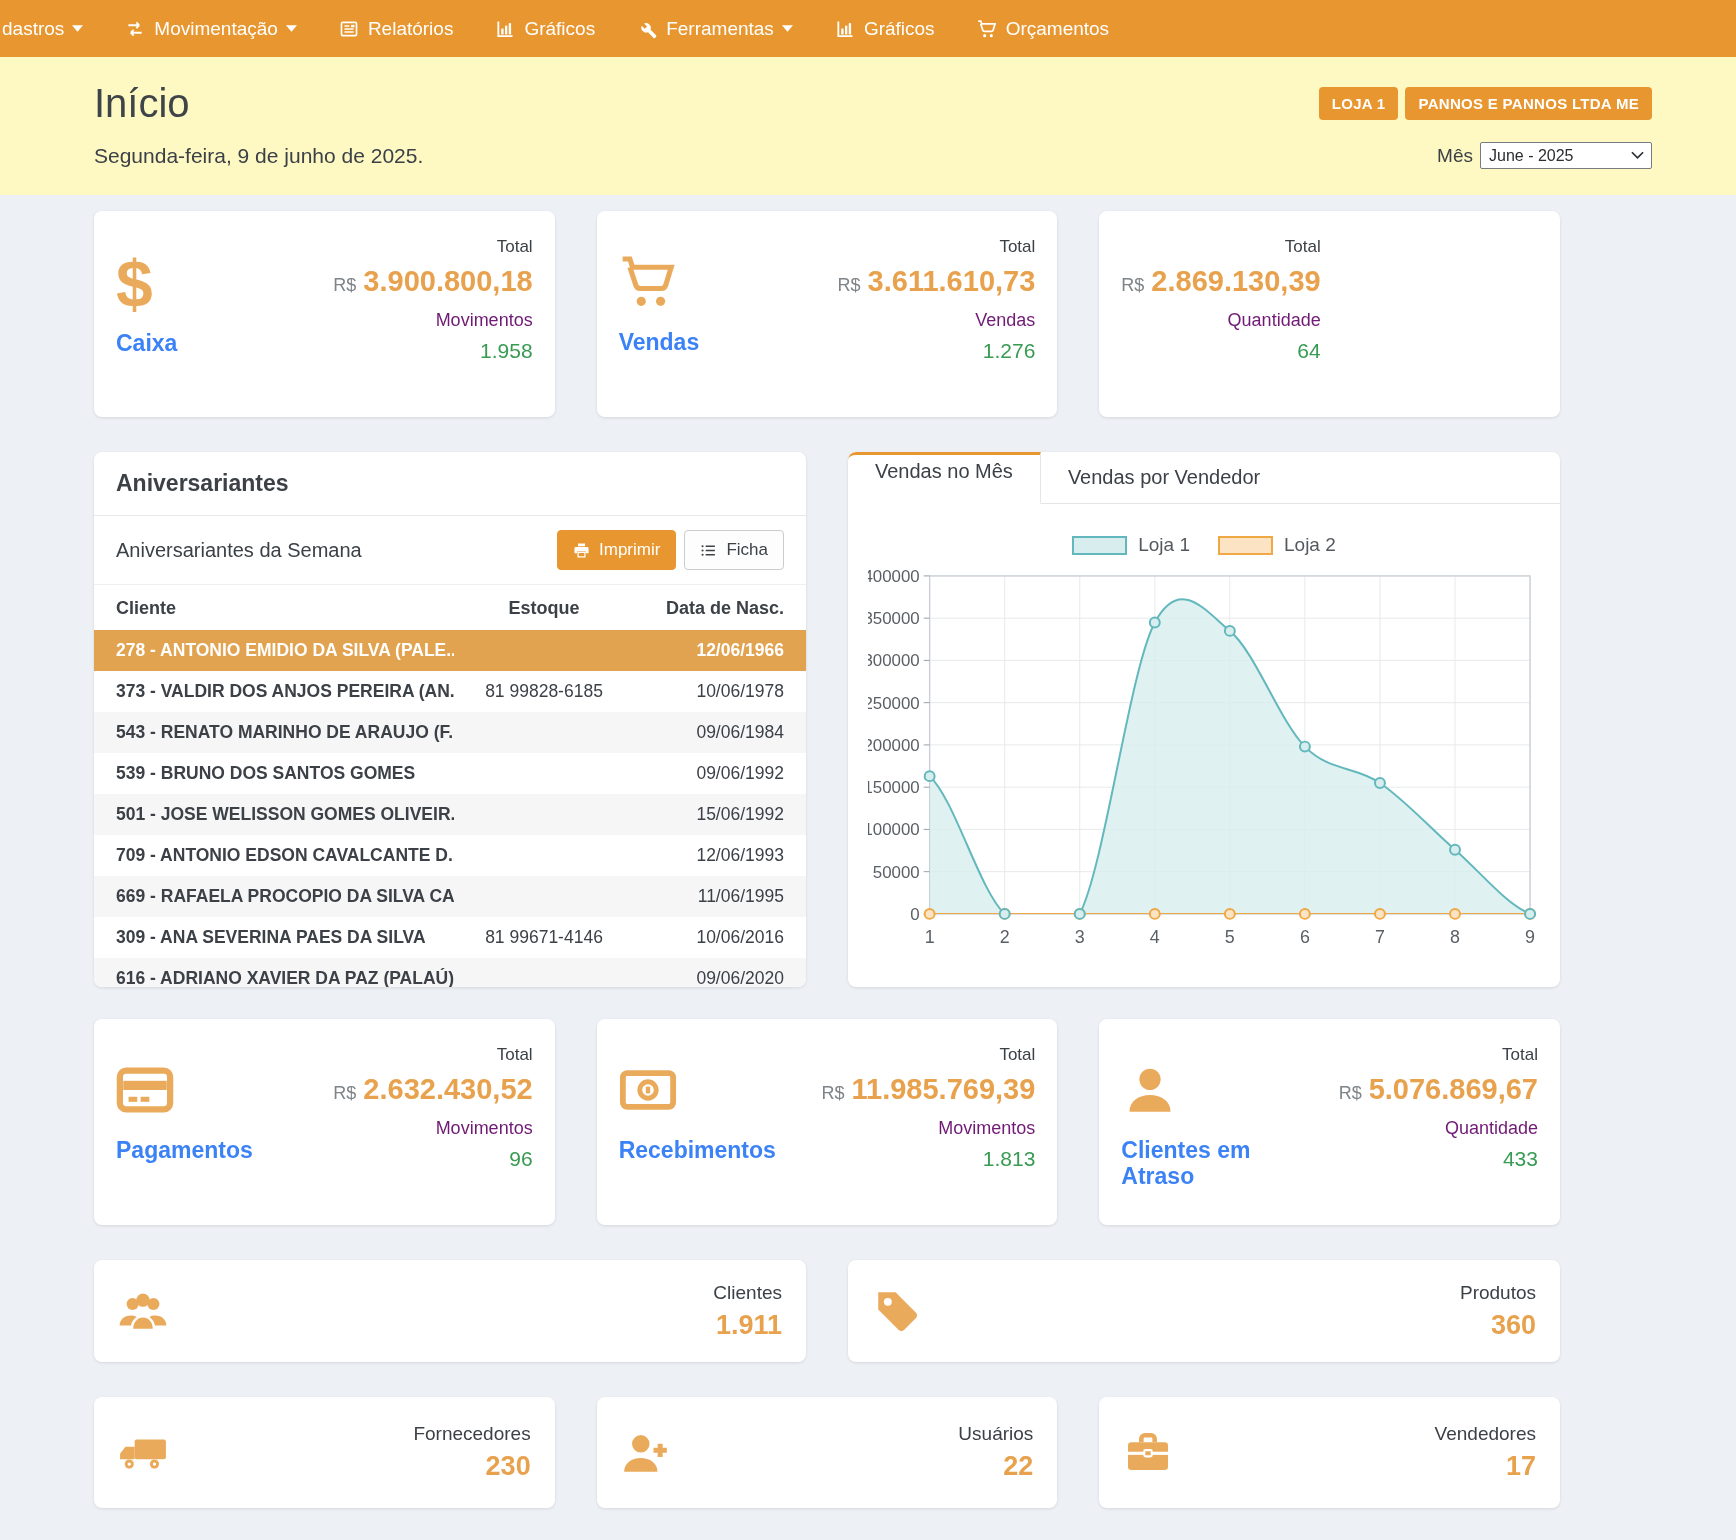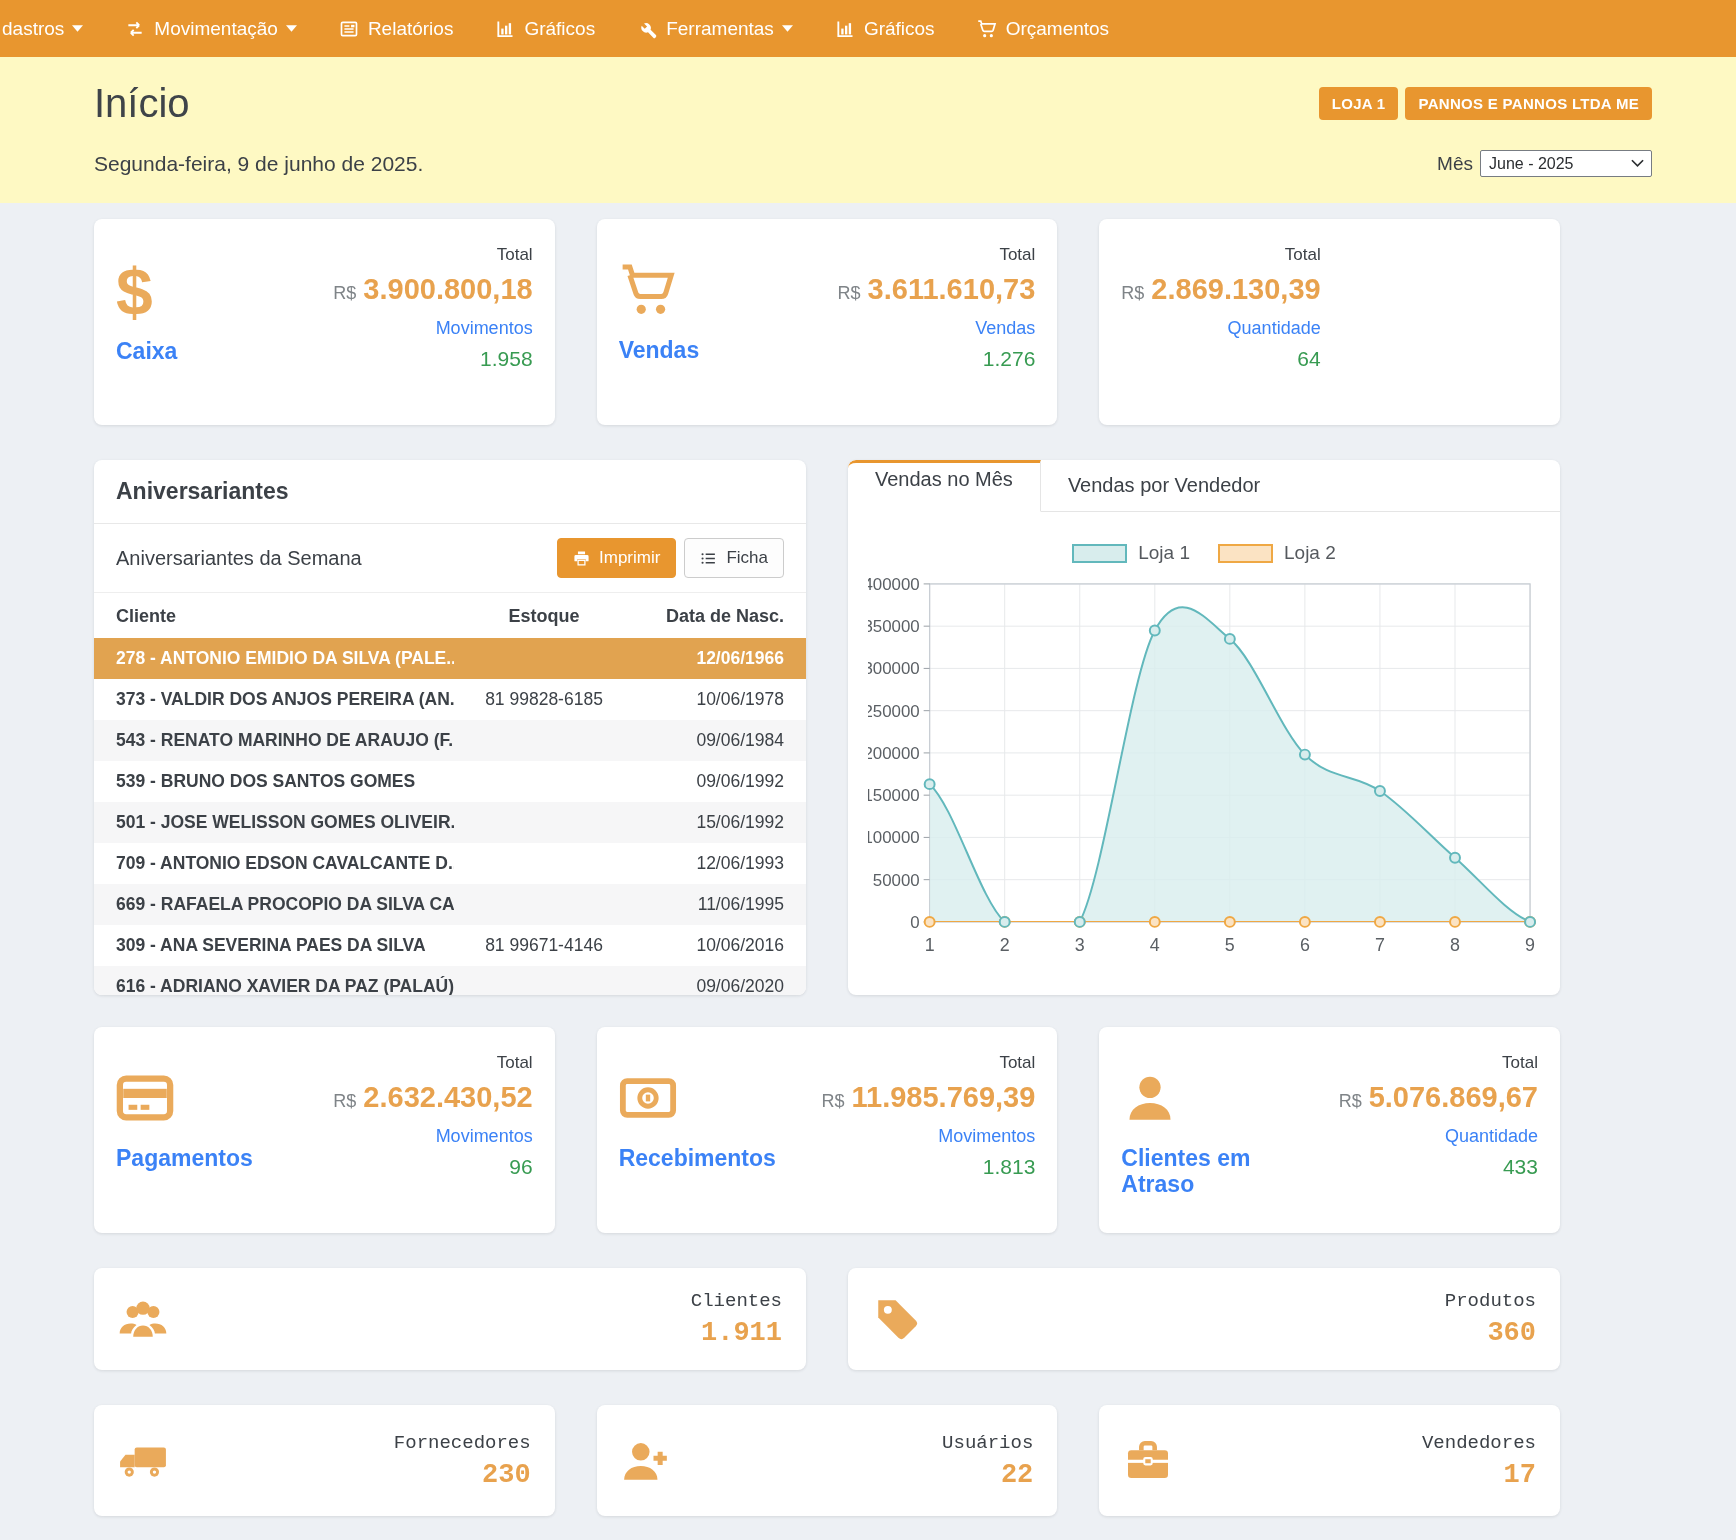--- a/index.html
+++ b/index.html
@@ -29,21 +29,21 @@
   
   .header-band { background:#fef9c3; padding:24px 84px 26px 94px; }
   .header-top { display:flex; justify-content:space-between; align-items:center; }
   h1.page-title { font-size:40px; font-weight:400; color:#3f4449; }
   .header-buttons { display:flex; gap:7px; }
   .hbtn {
     background:#e8962f; color:#fff; border:none; border-radius:4px;
     font-family:"Liberation Sans",sans-serif;
     font-size:15px; font-weight:700; padding:8px 13px; letter-spacing:.3px; cursor:pointer;
   }
-  .header-sub { display:flex; justify-content:space-between; align-items:center; margin-top:24px; }
+  .header-sub { display:flex; justify-content:space-between; align-items:center; margin-top:16px; }
   .date-text { font-size:21px; }
   .month-picker { display:flex; align-items:center; gap:7px; font-size:19px; }
   .select-wrap { position:relative; }
   .select-wrap select {
     -webkit-appearance:none; appearance:none;
     font-family:"Liberation Sans",sans-serif; font-size:16px; color:#2b2e31;
     border:1px solid #777c82; border-radius:2px; background:#fff;
     padding:4px 30px 4px 8px; min-width:172px; cursor:pointer;
   }
   .select-wrap .chev { position:absolute; right:8px; top:9px; width:13px; height:9px; pointer-events:none; color:#2b2e31; }
@@ -61,21 +61,21 @@
   
   .stat-card { height:206px; padding:24px 22px; display:flex; justify-content:space-between; }
   .stat-left { width:150px; padding-top:18px; }
   .stat-icon { width:58px; height:58px; color:#eaaa5b; }
   .dollar-glyph { font-size:66px; font-weight:700; color:#eaaa5b; line-height:.95; display:block; }
   .stat-label { margin-top:14px; font-size:23px; font-weight:700; color:#3b82f6; line-height:1.15; }
   .stat-right { text-align:right; padding-top:2px; }
   .total-label { font-size:17px; color:#3c4147; }
   .total-value { margin-top:8px; font-size:29px; font-weight:700; color:#e8a24e; white-space:nowrap; }
   .total-value .currency { font-size:18px; font-weight:400; color:#7f8488; margin-right:7px; }
-  .count-label { margin-top:12px; font-size:18px; color:#3b82f6; }
+  .count-label { margin-top:12px; font-size:18px; color:#701a75; }
   .count-value { margin-top:8px; font-size:21px; color:#389b52; }
 
   
   .mid-row { display:grid; grid-template-columns:1fr 1fr; gap:42px; margin-bottom:32px; }
   .panel { background:#fff; border-radius:8px; box-shadow:0 1px 3px rgba(40,50,60,.12); height:535px; overflow:hidden; }
   .panel-title { padding:18px 22px; font-size:23px; font-weight:700; border-bottom:1px solid #e8e8e8; }
   .sub-row { display:flex; justify-content:space-between; align-items:center; padding:14px 22px; border-bottom:1px solid #eee; }
   .sub-title { font-size:20px; }
   .sub-buttons { display:flex; gap:8px; }
   .btn { display:inline-flex; align-items:center; gap:9px; font-family:"Liberation Sans",sans-serif;
@@ -109,21 +109,21 @@
     border-top:3px solid #e8962f; border-right:1px solid #e5e5e5;
     padding-top:5px; margin-bottom:-1px; background:#fff;
     border-bottom:1px solid #fff; border-top-left-radius:8px;
   }
   .legend { display:flex; justify-content:center; gap:28px; margin:30px 0 4px; }
   .legend-item { display:flex; align-items:center; gap:11px; font-size:19px; color:#55595e; cursor:pointer; }
   .swatch { width:55px; height:19px; border:2px solid; }
   #chart-mount { padding:2px 20px 0; }
 
   
-  .count-card { display:flex; justify-content:space-between; align-items:center; padding:12px 24px;font-family:Liberation Mono, monospace; }
+  .count-card { display:flex; justify-content:space-between; align-items:center; padding:12px 24px; }
   .row-a .count-card { height:102px; }
   .row-b .count-card { height:111px; }
   .count-icon { width:50px; height:50px; color:#eaaa5b; }
   .count-right { text-align:right; }
   .count-right .clabel { font-size:19px; color:#3c4147; }
   .count-right .cvalue { margin-top:6px; font-size:27px; font-weight:700; color:#e8a24e; }
 </style>
 </head>
 <body>
 

